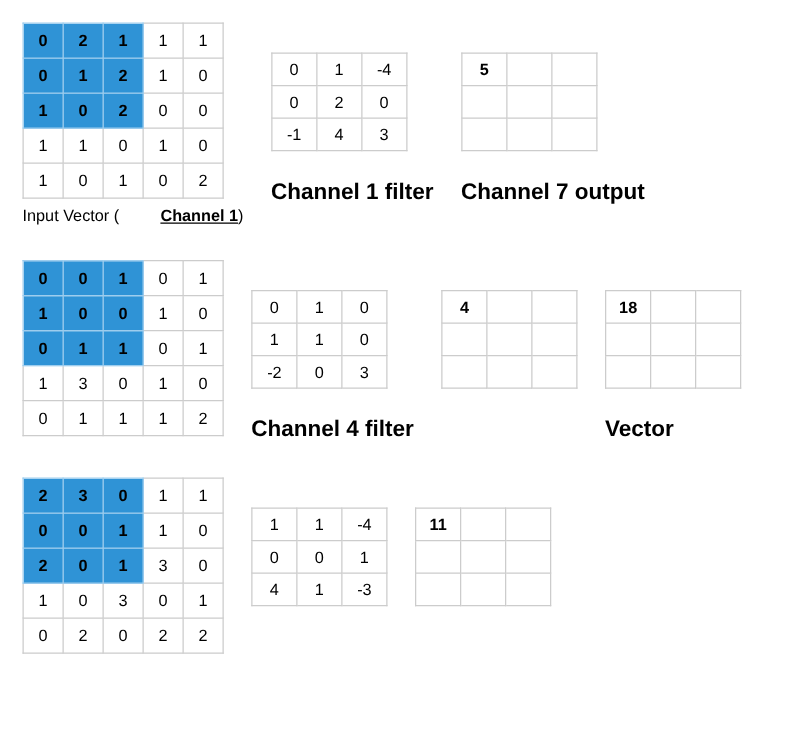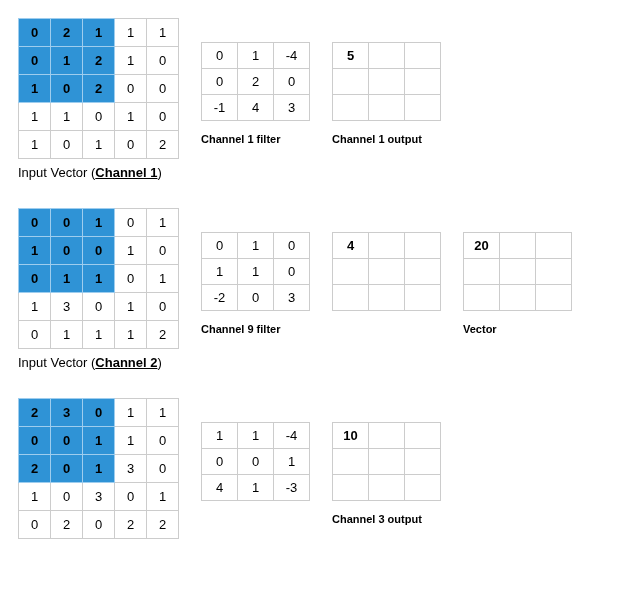--- a/index.html
+++ b/index.html
@@ -50,25 +50,26 @@
   }
   .caption {
     margin-top: 6px;
     font-size: 13px;
   }
   .caption .bold {
     font-weight: bold;
   }
   .caption .ul {
     text-decoration: underline;
+    margin-left: 33px;
   }
   .small-caption {
-    margin-top: 12px;
+    margin-top: 22px;
     font-weight: bold;
-    font-size: 11px;
+    font-size: 18px;
   }
   .pad-top {
     margin-top: 24px;
   }
 </style>
 </head>
 <body>
 
 <div class="row">
   <div class="block">
@@ -152,21 +153,21 @@
             <td></td>
             <td></td>
           </tr>
       <tr>
             <td></td>
             <td></td>
             <td></td>
           </tr>
     </tbody>
       </table>
-    <div class="small-caption">Channel 1 output</div>
+    <div class="small-caption">Channel 7 output</div>
   </div>
 </div>
 
 <div class="row">
   <div class="block">
     <table class="grid">
       <tbody>
           <tr>
             <td class="hl">0</td>
             <td class="hl">0</td>
@@ -197,23 +198,20 @@
           </tr>
       <tr>
             <td>0</td>
             <td>1</td>
             <td>1</td>
             <td>1</td>
             <td>2</td>
           </tr>
     </tbody>
       </table>
-    <div class="caption">
-      <span>Input Vector (</span><span class="bold ul">Channel 2</span><span>)</span>
-    </div>
   </div>
 
   <div class="block pad-top">
     <table class="grid filter">
       <tbody>
           <tr>
             <td>0</td>
             <td>1</td>
             <td>0</td>
           </tr>
@@ -222,21 +220,21 @@
             <td>1</td>
             <td>0</td>
           </tr>
       <tr>
             <td>-2</td>
             <td>0</td>
             <td>3</td>
           </tr>
     </tbody>
       </table>
-    <div class="small-caption">Channel 9 filter</div>
+    <div class="small-caption">Channel 4 filter</div>
   </div>
 
   <div class="block pad-top">
     <table class="grid output">
       <tbody>
           <tr>
             <td class="filled">4</td>
             <td></td>
             <td></td>
           </tr>
@@ -251,21 +249,21 @@
             <td></td>
           </tr>
     </tbody>
       </table>
   </div>
 
   <div class="block pad-top">
     <table class="grid output">
       <tbody>
           <tr>
-            <td class="filled">20</td>
+            <td class="filled">18</td>
             <td></td>
             <td></td>
           </tr>
       <tr>
             <td></td>
             <td></td>
             <td></td>
           </tr>
       <tr>
             <td></td>
@@ -340,31 +338,30 @@
             <td>-3</td>
           </tr>
     </tbody>
       </table>
   </div>
 
   <div class="block pad-top">
     <table class="grid output">
       <tbody>
           <tr>
-            <td class="filled">10</td>
-            <td></td>
-            <td></td>
-          </tr>
-      <tr>
-            <td></td>
-            <td></td>
-            <td></td>
-          </tr>
-      <tr>
-            <td></td>
-            <td></td>
-            <td></td>
-          </tr>
-    </tbody>
-      </table>
-    <div class="small-caption">Channel 3 output</div>
+            <td class="filled">11</td>
+            <td></td>
+            <td></td>
+          </tr>
+      <tr>
+            <td></td>
+            <td></td>
+            <td></td>
+          </tr>
+      <tr>
+            <td></td>
+            <td></td>
+            <td></td>
+          </tr>
+    </tbody>
+      </table>
   </div>
 </div>
 
 </body></html>

